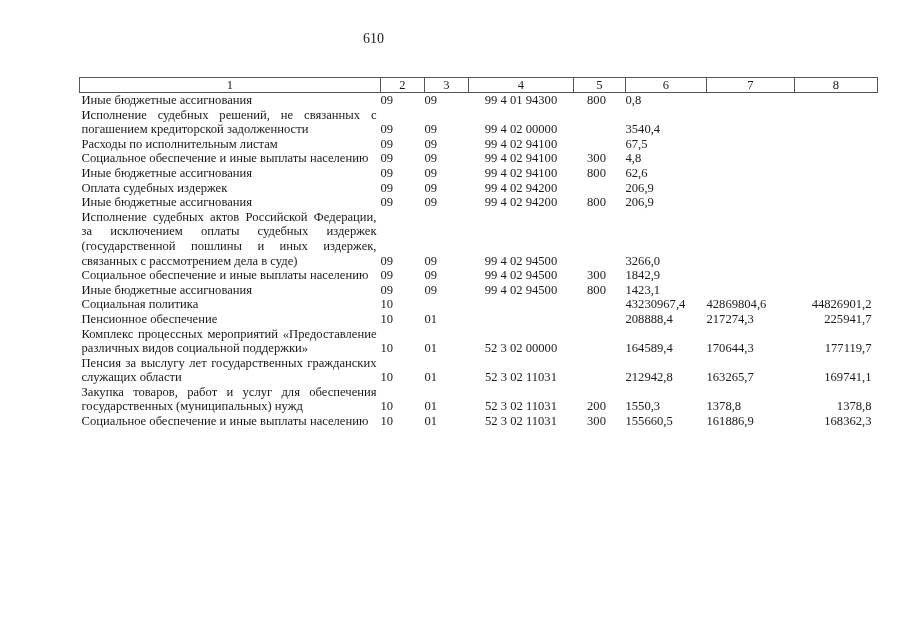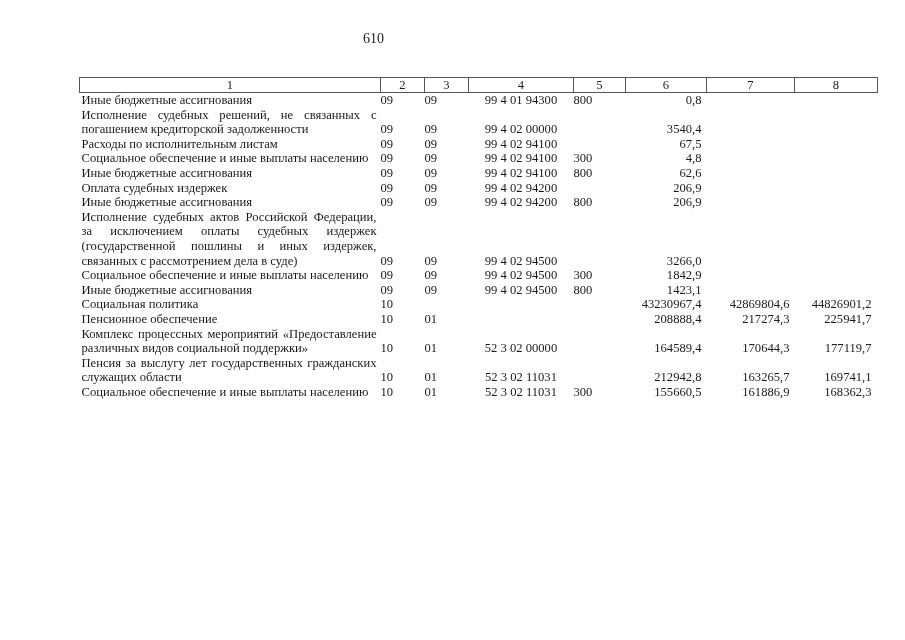--- a/index.html
+++ b/index.html
@@ -16,22 +16,22 @@
   .doc-table col.c5 { width: 52px; }
   .doc-table col.c6 { width: 81px; }
   .doc-table col.c7 { width: 88px; }
   .doc-table col.c8 { width: 83px; }
   .doc-table th { font-weight: normal; border: 1px solid #555; height: 14px; line-height: 14px;
                   padding: 0; text-align: center; font-size: 12.6px; }
   .doc-table td { padding: 0; line-height: 14.6px; vertical-align: bottom; white-space: nowrap; }
   .doc-table td.name { white-space: normal; text-align: justify; text-align-last: left; padding-left: 2px; padding-right: 4px; }
   .doc-table td.cc { }
   .doc-table td.c4v { text-align: center; }
-  .doc-table td.c5v { text-align: left; padding-right: 6px; }
-  .doc-table td.num { text-align: right; padding-right: 5px; }
+  .doc-table td.c5v { text-align: center; padding-right: 6px; }
+  .doc-table td.num { text-align: left; padding-right: 5px; }
   .doc-table td.num8 { text-align: right; padding-right: 6px; }
   .doc-table tr.bold td { font-weight: normal; }
 </style>
 </head>
 <body>
 
 <div class="page-num">610</div>
 
 <table class="doc-table">
   <colgroup>
@@ -191,20 +191,30 @@
         <td class="name">Пенсия за выслугу лет государственных гражданских служащих области</td>
         <td class="cc">10</td>
         <td class="cc">01</td>
         <td class="c4v">52 3 02 11031</td>
         <td class="c5v"></td>
         <td class="num">212942,8</td>
         <td class="num">163265,7</td>
         <td class="num8">169741,1</td>
       </tr>
       <tr>
+        <td class="name">Закупка товаров, работ и услуг для обеспечения государственных (муниципальных) нужд</td>
+        <td class="cc">10</td>
+        <td class="cc">01</td>
+        <td class="c4v">52 3 02 11031</td>
+        <td class="c5v">200</td>
+        <td class="num">1550,3</td>
+        <td class="num">1378,8</td>
+        <td class="num8">1378,8</td>
+      </tr>
+      <tr>
         <td class="name">Социальное обеспечение и иные выплаты населению</td>
         <td class="cc">10</td>
         <td class="cc">01</td>
         <td class="c4v">52 3 02 11031</td>
         <td class="c5v">300</td>
         <td class="num">155660,5</td>
         <td class="num">161886,9</td>
         <td class="num8">168362,3</td>
       </tr>
     </tbody>

